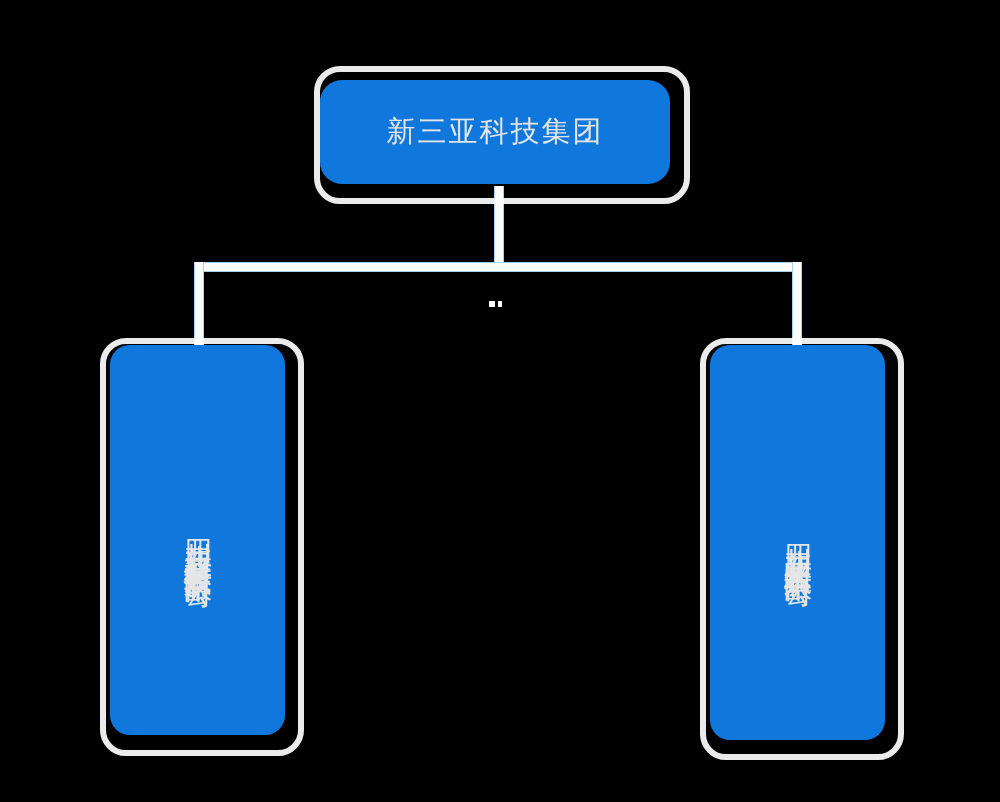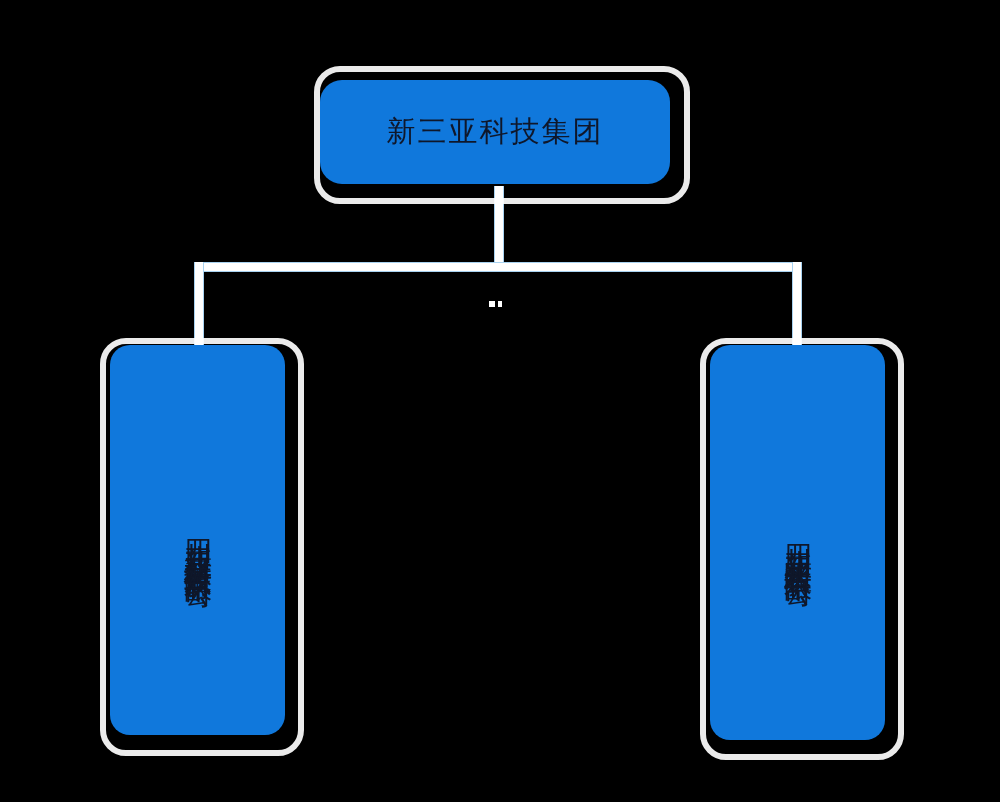--- a/index.html
+++ b/index.html
@@ -46,21 +46,21 @@
   }
 
   
   .node {
     position: absolute;
     background: #1078dc;
     border-radius: 20px;
     display: flex;
     align-items: center;
     justify-content: center;
-    color: #0f172a;
+    color: #e5e5e5;
   }
 
   .node-root {
     border-radius: 22px;
   }
   .node-root .node-label {
     font-size: 29px;
     letter-spacing: 2px;
     line-height: 1.1;
     white-space: nowrap;

